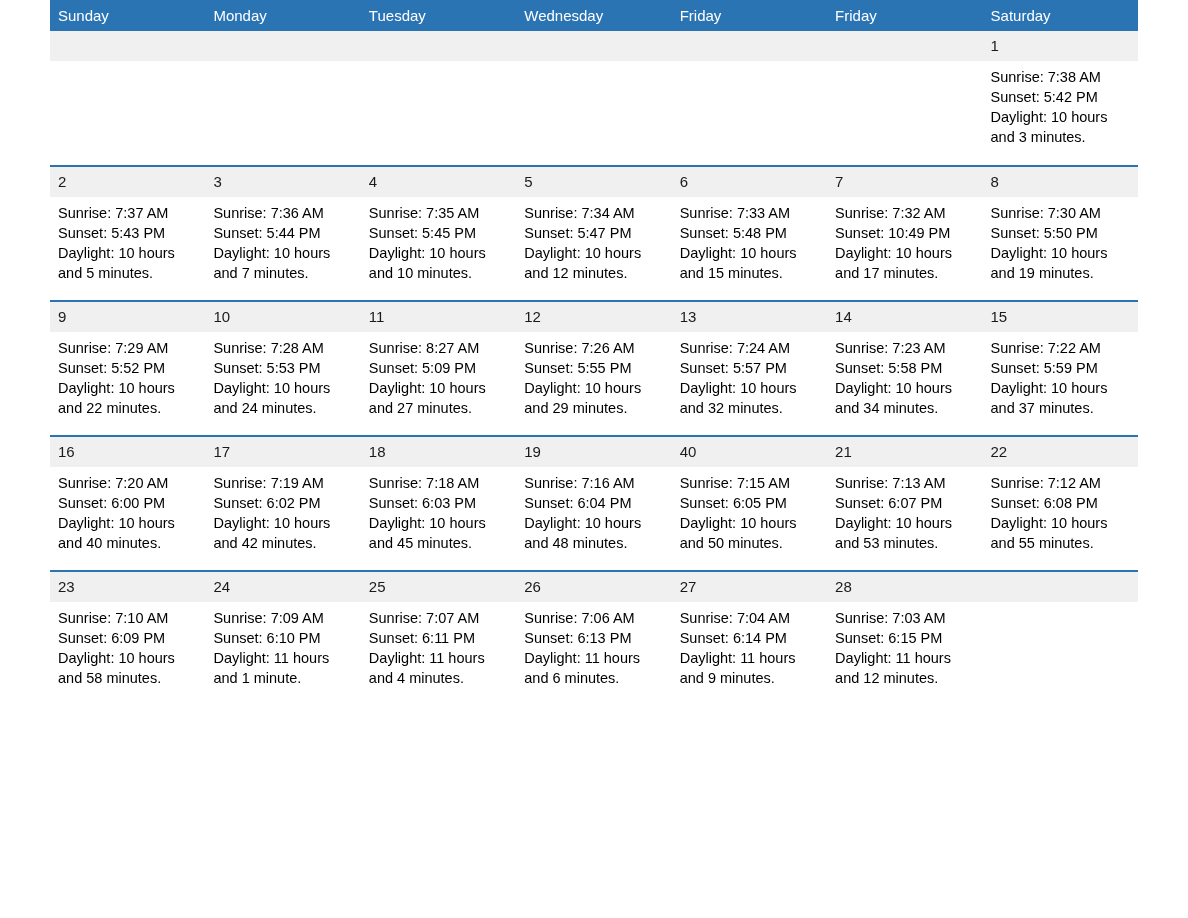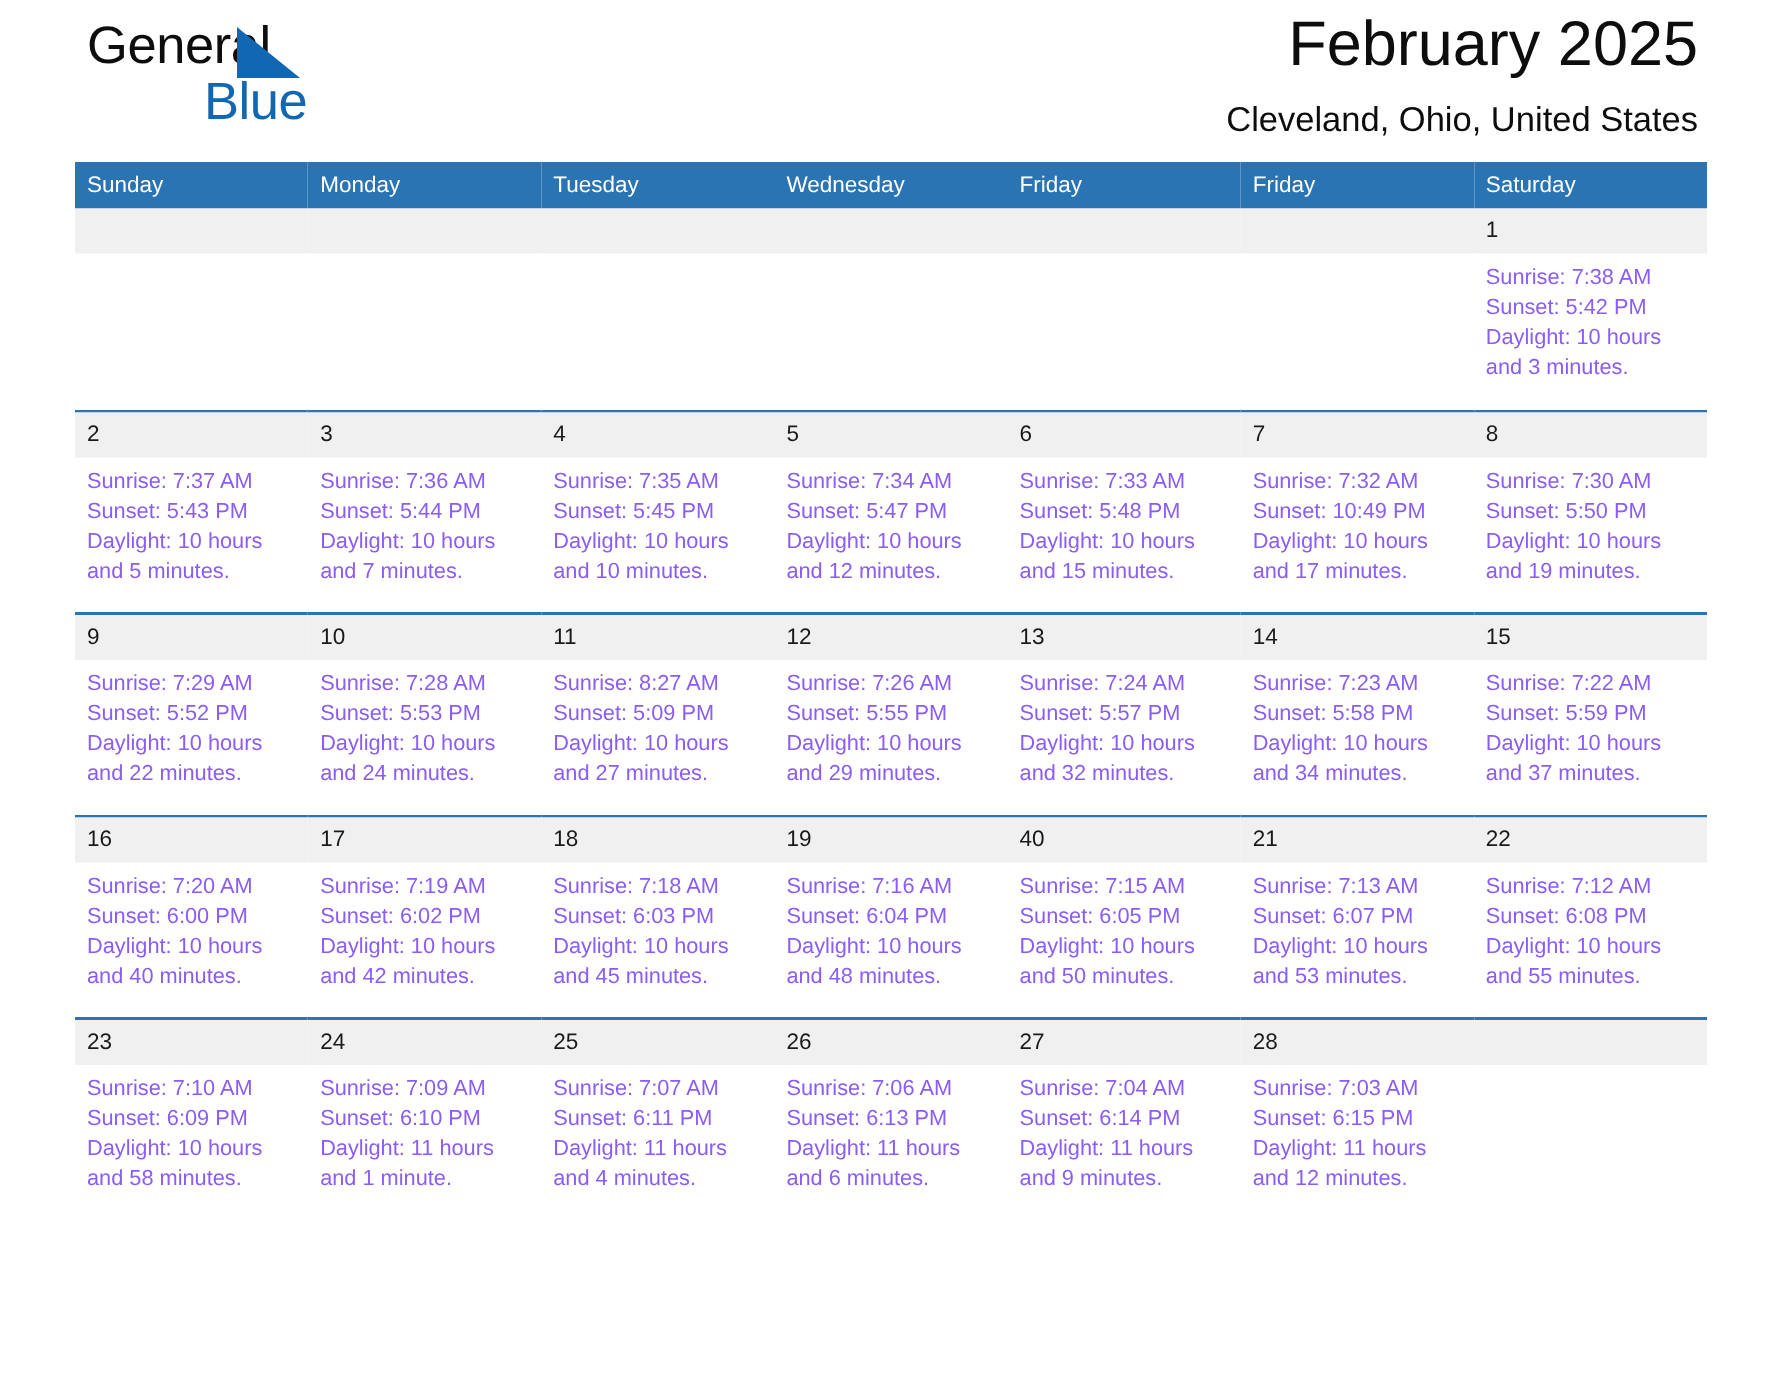--- a/index.html
+++ b/index.html
@@ -128,41 +128,30 @@
     height: 18px;
     box-sizing: content-box;
   }
   .daynum.empty {
     color: transparent;
   }
   .info {
     padding: 6px 10px 0 8px;
     font-size: 14.5px;
     line-height: 20px;
-    color: #8b5cf6;
+    color: #000000;
   }
   .info div { white-space: nowrap; }
   .info .daylight { white-space: normal; }
 </style>
 </head>
 <body>
 
 <div class="page">
 
-  <div class="header">
-    <div class="brand">
-      <span class="brand-general">General</span>
-      <span class="brand-triangle"></span>
-      <span class="brand-blue">Blue</span>
-    </div>
-    <div class="titles">
-      <div class="month-title">February 2025</div>
-      <div class="location-title">Cleveland, Ohio, United States</div>
-    </div>
-  </div>
 
   <table class="calendar">
     <colgroup>
       <col>
         <col>
         <col>
         <col>
         <col>
         <col>
         <col>

